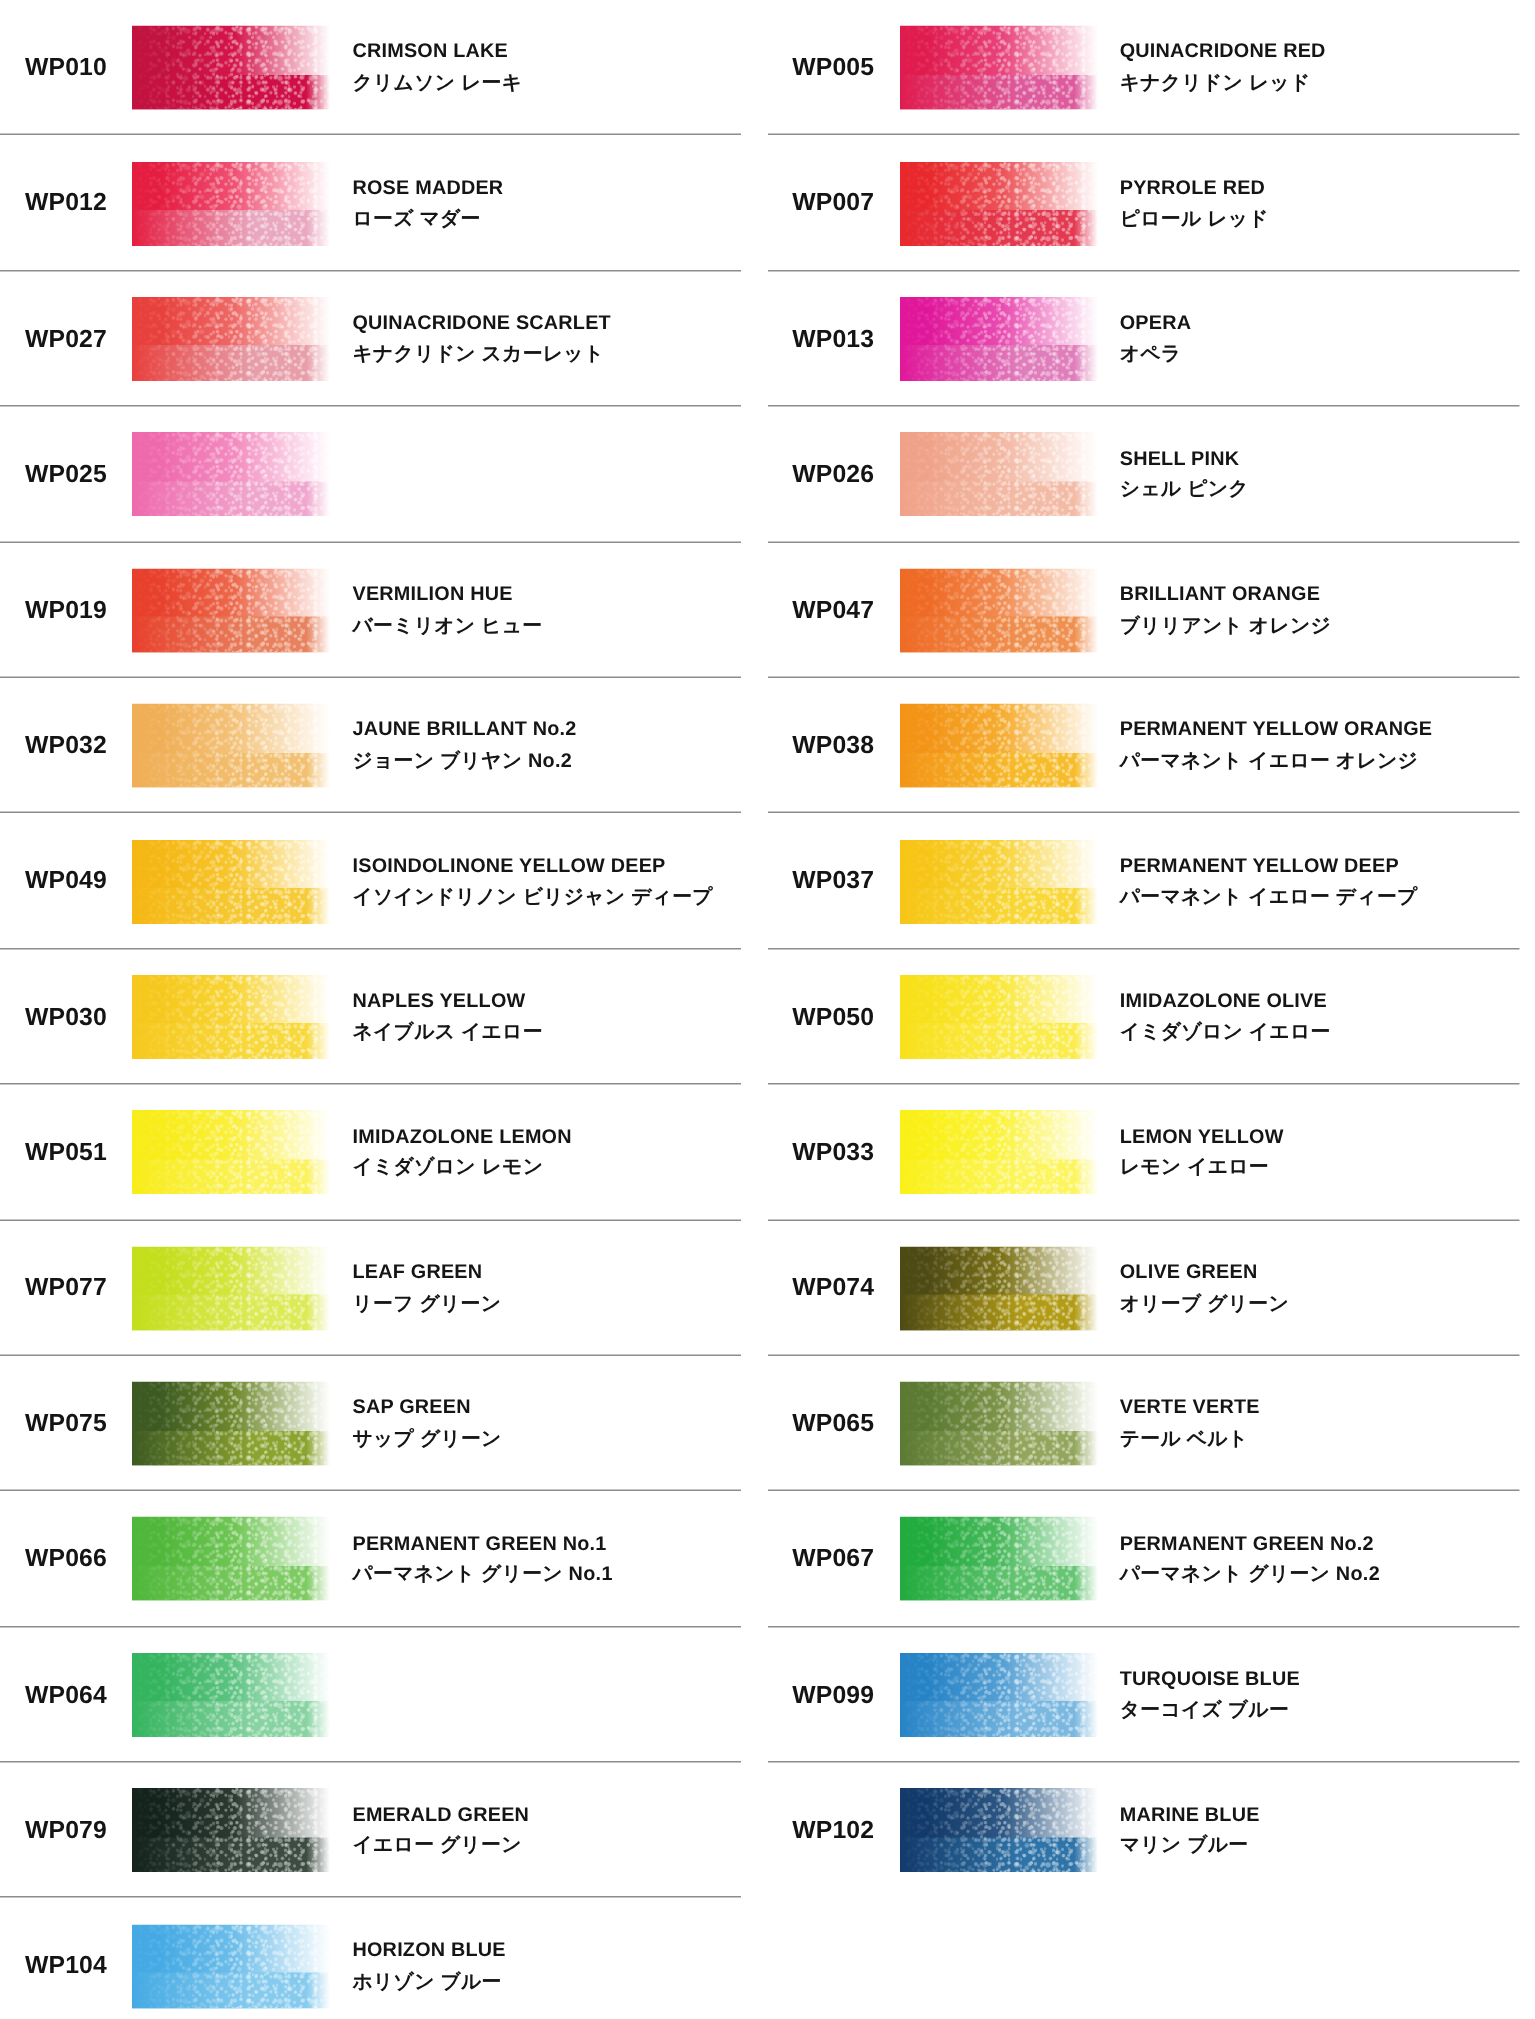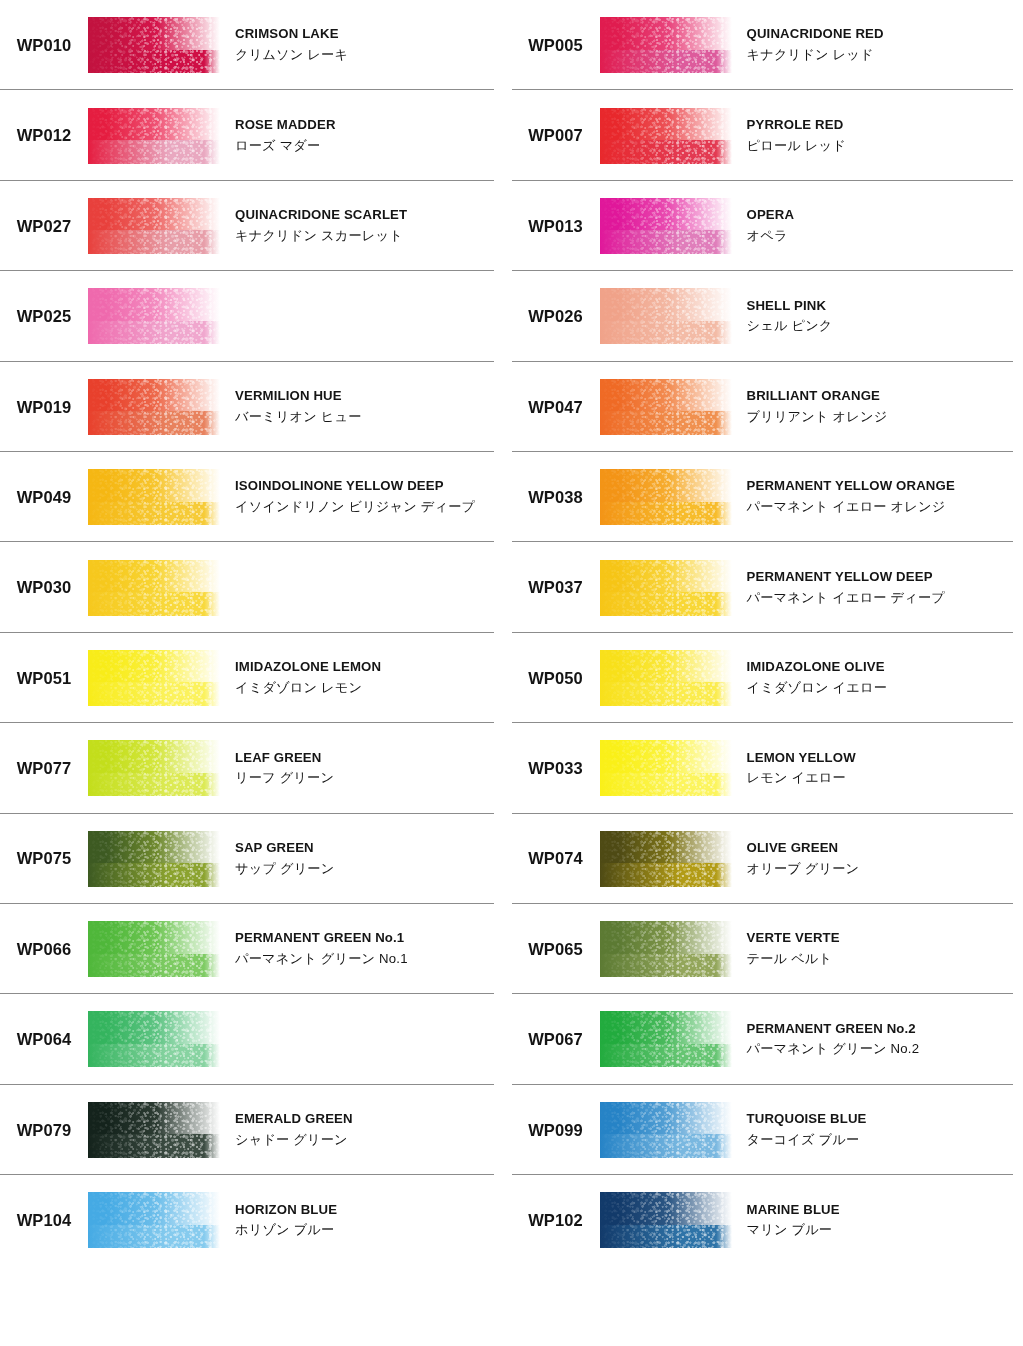--- a/index.html
+++ b/index.html
@@ -116,21 +116,21 @@
   }
   .name-en {
     font-size: 13.2px;
     font-weight: 700;
     letter-spacing: 0.15px;
     color: #151515;
     white-space: nowrap;
   }
   .name-ja {
     font-size: 13.2px;
-    font-weight: 400;
+    font-weight: 700;
     letter-spacing: 0.2px;
     color: #151515;
     white-space: nowrap;
     margin-top: 2px;
   }
 </style>
 </head>
 <body>
 
 <div id="chart">
@@ -190,40 +190,57 @@
           <div class="band" style="background: linear-gradient(90deg, rgb(232, 64, 44) 0%, rgb(232, 130, 94) 62%, rgb(232, 130, 94) 88%, rgb(255, 255, 255) 100%);"></div>
           <div class="grain"></div>
           <div class="grain2"></div>
         </div>
         <div class="names">
           <div class="name-en">VERMILION HUE</div>
           <div class="name-ja">バーミリオン ヒュー</div>
         </div>
       </div>
       <div class="row">
+        <div class="code">WP032</div>
+        <div class="swatch">
+          <div class="base" style="background: linear-gradient(90deg, rgb(240, 174, 86) 0%, rgb(240, 174, 86) 14%, rgb(244, 194, 121) 52%, rgb(255, 255, 255) 100%);"></div>
+          <div class="band" style="background: linear-gradient(90deg, rgb(240, 174, 86) 0%, rgb(242, 192, 112) 62%, rgb(242, 192, 112) 88%, rgb(255, 255, 255) 100%);"></div>
+          <div class="grain"></div>
+          <div class="grain2"></div>
+        </div>
+        <div class="names">
+          <div class="name-en">JAUNE BRILLANT No.2</div>
+          <div class="name-ja">ジョーン ブリヤン No.2</div>
+        </div>
+      </div>
+      <div class="row">
         <div class="code">WP049</div>
         <div class="swatch">
           <div class="base" style="background: linear-gradient(90deg, rgb(245, 183, 19) 0%, rgb(245, 183, 19) 14%, rgb(247, 198, 47) 52%, rgb(255, 255, 255) 100%);"></div>
           <div class="band" style="background: linear-gradient(90deg, rgb(245, 183, 19) 0%, rgb(246, 203, 55) 62%, rgb(246, 203, 55) 88%, rgb(255, 255, 255) 100%);"></div>
           <div class="grain"></div>
           <div class="grain2"></div>
         </div>
         <div class="names">
           <div class="name-en">ISOINDOLINONE YELLOW DEEP</div>
           <div class="name-ja">イソインドリノン ビリジャン ディープ</div>
         </div>
       </div>
       <div class="row">
         <div class="code">WP030</div>
         <div class="swatch">
           <div class="base" style="background: linear-gradient(90deg, rgb(246, 200, 29) 0%, rgb(246, 200, 29) 14%, rgb(248, 213, 53) 52%, rgb(255, 255, 255) 100%);"></div>
           <div class="band" style="background: linear-gradient(90deg, rgb(246, 200, 29) 0%, rgb(248, 217, 61) 62%, rgb(248, 217, 61) 88%, rgb(255, 255, 255) 100%);"></div>
           <div class="grain"></div>
           <div class="grain2"></div>
         </div>
+        <div class="names">
+          <div class="name-en">NAPLES YELLOW</div>
+          <div class="name-ja">ネイブルス イエロー</div>
+        </div>
       </div>
       <div class="row">
         <div class="code">WP051</div>
         <div class="swatch">
           <div class="base" style="background: linear-gradient(90deg, rgb(248, 236, 25) 0%, rgb(248, 236, 25) 14%, rgb(250, 239, 62) 52%, rgb(255, 255, 255) 100%);"></div>
           <div class="band" style="background: linear-gradient(90deg, rgb(248, 236, 25) 0%, rgb(251, 242, 93) 62%, rgb(251, 242, 93) 88%, rgb(255, 255, 255) 100%);"></div>
           <div class="grain"></div>
           <div class="grain2"></div>
         </div>
         <div class="names">
@@ -282,21 +299,21 @@
       <div class="row">
         <div class="code">WP079</div>
         <div class="swatch">
           <div class="base" style="background: linear-gradient(90deg, rgb(20, 35, 28) 0%, rgb(20, 35, 28) 14%, rgb(44, 59, 50) 52%, rgb(255, 255, 255) 100%);"></div>
           <div class="band" style="background: linear-gradient(90deg, rgb(20, 35, 28) 0%, rgb(60, 76, 66) 62%, rgb(60, 76, 66) 88%, rgb(255, 255, 255) 100%);"></div>
           <div class="grain"></div>
           <div class="grain2"></div>
         </div>
         <div class="names">
           <div class="name-en">EMERALD GREEN</div>
-          <div class="name-ja">シャドー グリーン</div>
+          <div class="name-ja">イエロー グリーン</div>
         </div>
       </div>
       <div class="row last">
         <div class="code">WP104</div>
         <div class="swatch">
           <div class="base" style="background: linear-gradient(90deg, rgb(69, 170, 228) 0%, rgb(69, 170, 228) 14%, rgb(109, 190, 234) 52%, rgb(255, 255, 255) 100%);"></div>
           <div class="band" style="background: linear-gradient(90deg, rgb(69, 170, 228) 0%, rgb(134, 203, 238) 62%, rgb(134, 203, 238) 88%, rgb(255, 255, 255) 100%);"></div>
           <div class="grain"></div>
           <div class="grain2"></div>
         </div>

